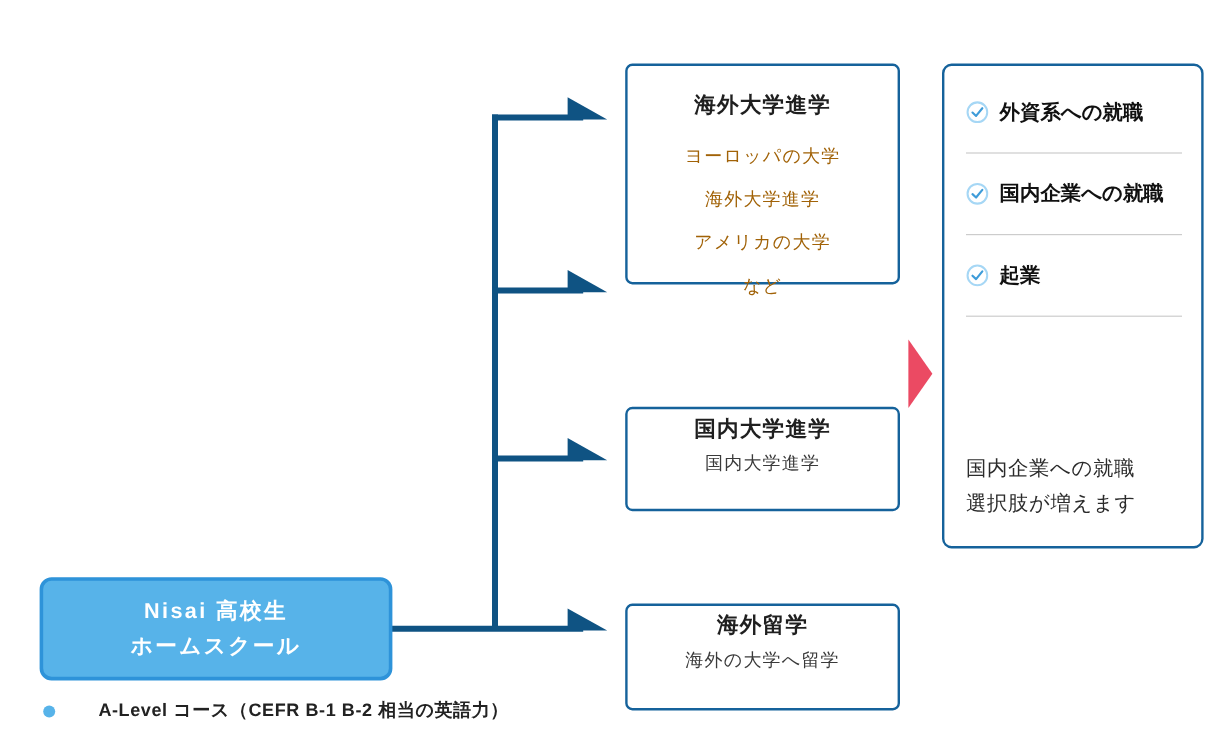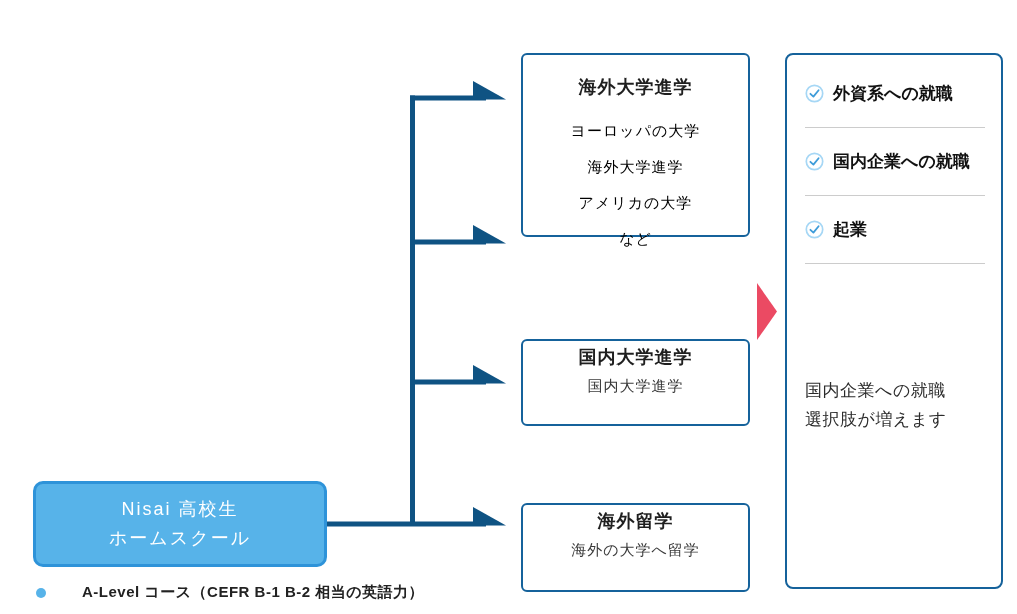--- a/index.html
+++ b/index.html
@@ -33,40 +33,40 @@
     text-align: center;
   }
   .pbox-title {
     font-size: 18px;
     font-weight: bold;
     color: #1f1f1f;
     letter-spacing: 1px;
   }
   .pbox-items {
     font-size: 15px;
-    color: #000000;
+    color: #a16207;
     line-height: 36px;
     letter-spacing: 1px;
   }
   .pbox-sub {
     font-size: 15px;
     color: #3a3a3a;
     margin-top: 8px;
     letter-spacing: 1px;
   }
   .pbox1 { top: 53px;  height: 184px; padding-top: 20px; }
   .pbox1 .pbox-title { margin-bottom: 14px; }
   .pbox2 { top: 339px; height: 87px; padding-top: 4px; }
   .pbox3 { top: 503px; height: 89px; padding-top: 4px; }
 
   
   .outcome-panel {
     position: absolute;
     left: 785px; top: 53px;
-    width: 218px; height: 536px;
+    width: 218px; height: 404px;
     box-sizing: border-box;
     border: 2px solid #15629B;
     border-radius: 8px;
     background: #ffffff;
     padding: 26px 16px 0 18px;
   }
   .outcome-item {
     display: flex;
     align-items: center;
     gap: 9px;
@@ -97,21 +97,21 @@
     box-sizing: border-box;
     background: #57B3E9;
     border: 3px solid #2E93D9;
     border-radius: 10px;
     display: flex;
     flex-direction: column;
     align-items: center;
     justify-content: center;
     color: #ffffff;
     font-size: 18px;
-    font-weight: normal;
+    font-weight: bold;
     line-height: 29px;
     letter-spacing: 2px;
     text-align: center;
   }
 
   
   .caption {
     position: absolute;
     left: 36px; top: 583px;
     display: flex;

